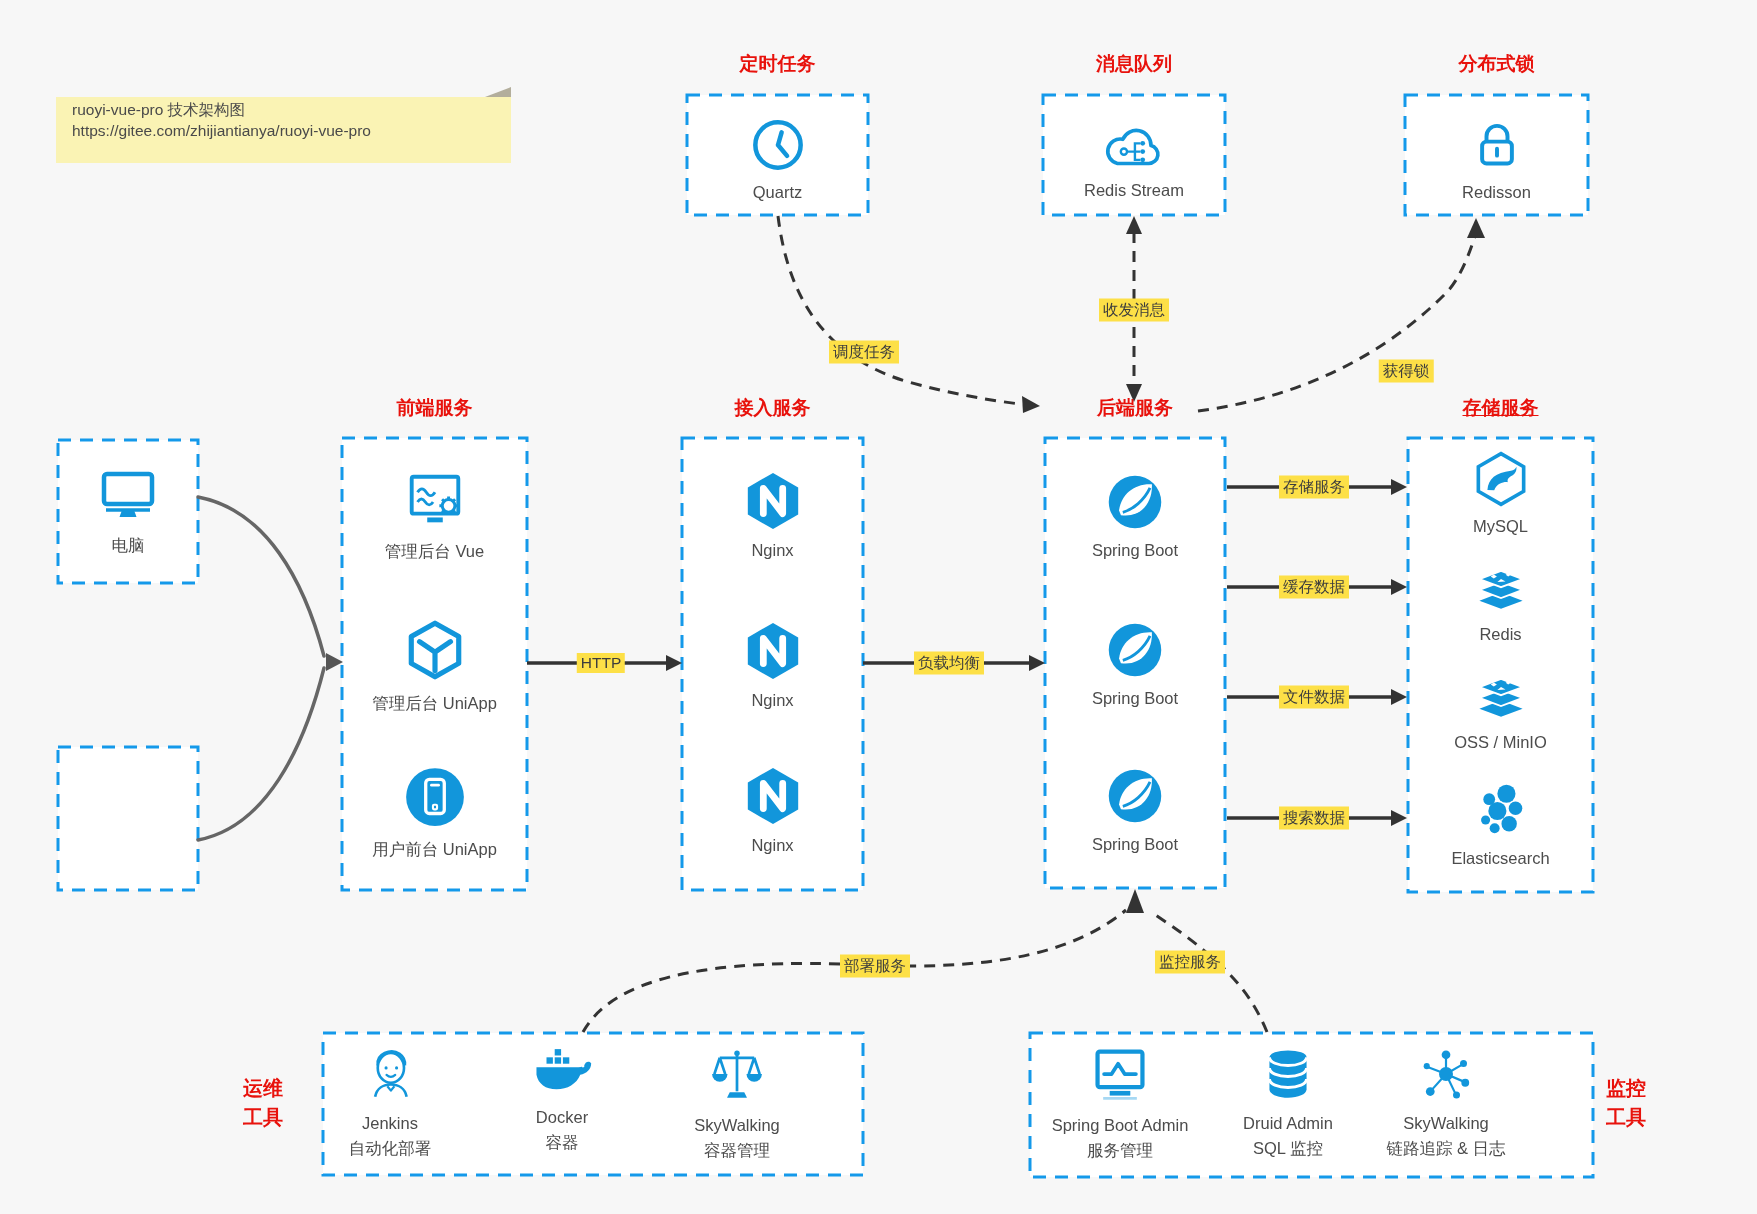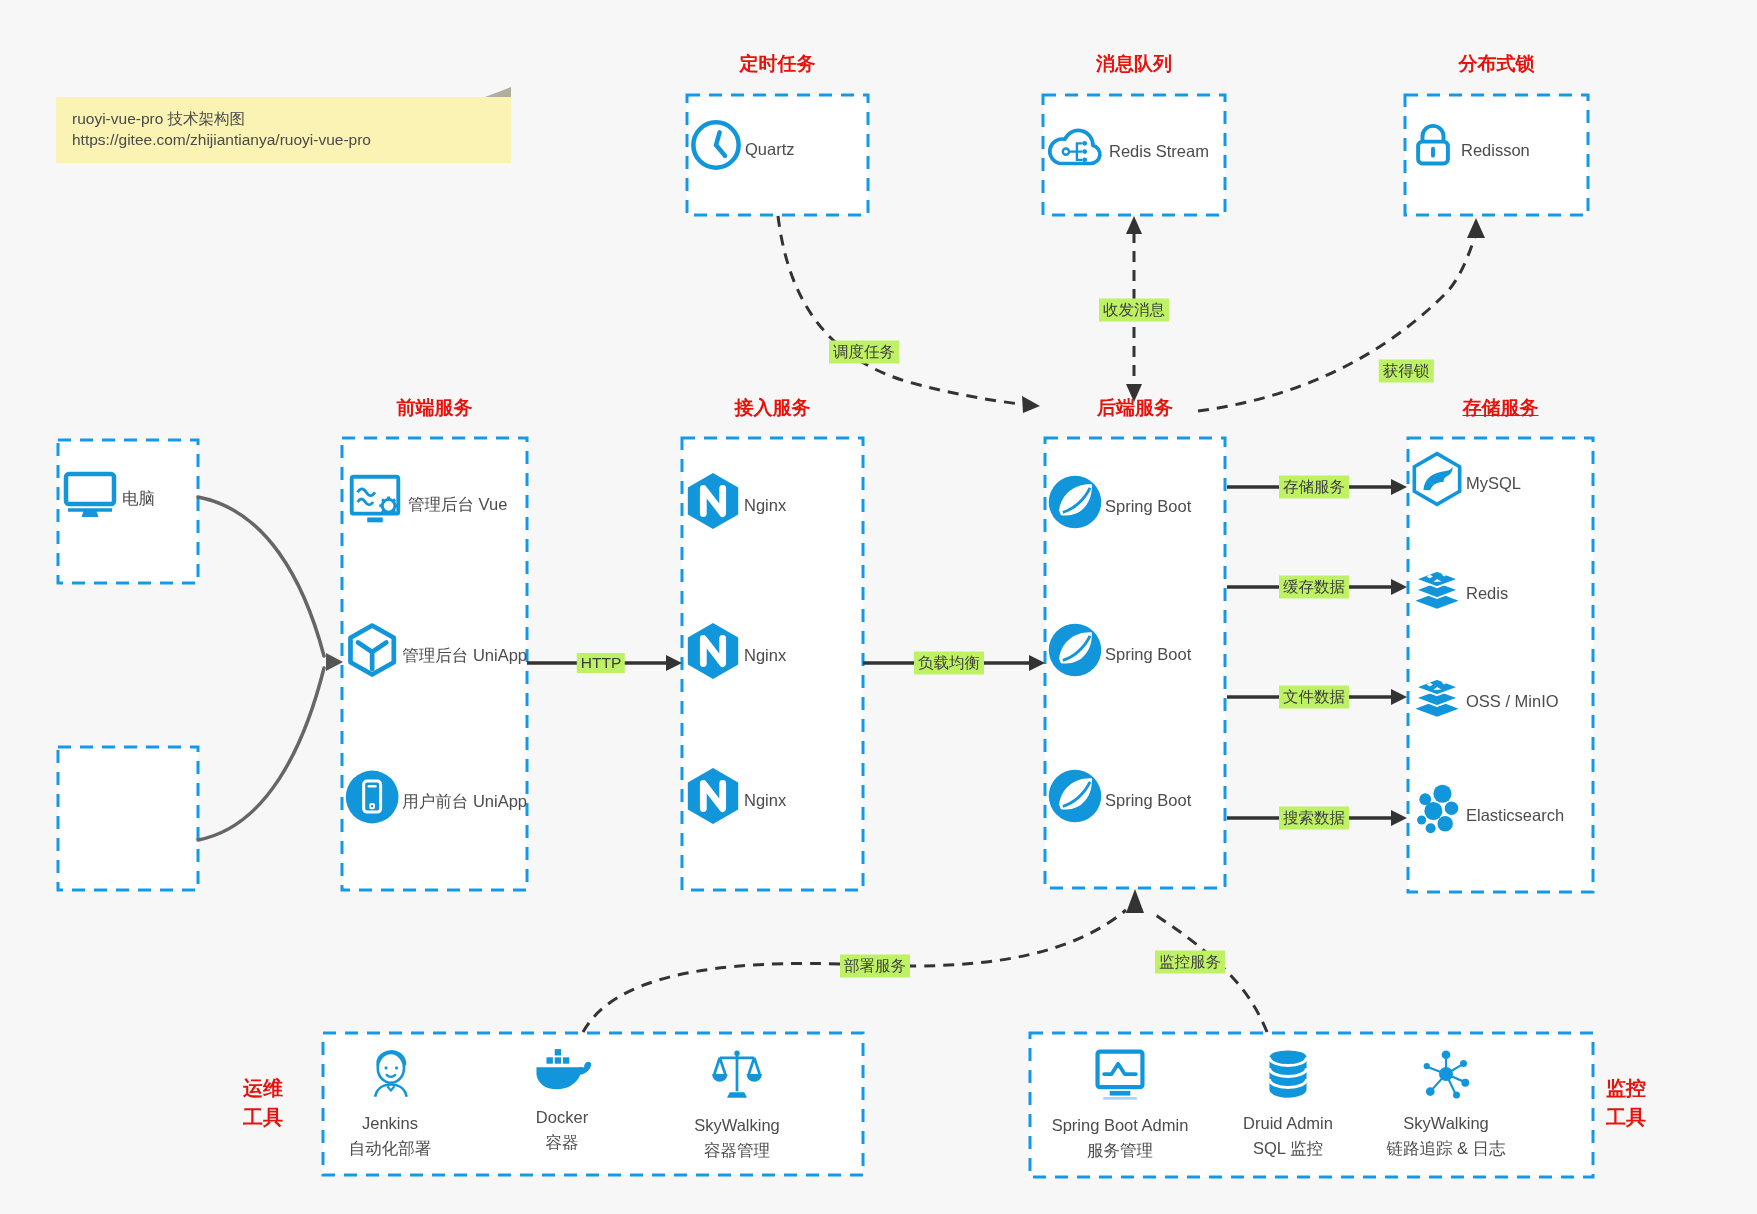--- a/index.html
+++ b/index.html
@@ -1,29 +1,29 @@
 <!DOCTYPE html>
 <html><head>
 <meta charset="utf-8">
 <style>
   html,body{margin:0;padding:0;background:#f7f7f7;}
   .canvas{position:relative;width:1757px;height:1214px;background:#f7f7f7;overflow:hidden;
           font-family:"Liberation Sans","DejaVu Sans",sans-serif;}
   .layer{position:absolute;left:0;top:0;pointer-events:none;}
   .group-title{position:absolute;font-size:19px;font-weight:bold;color:#e8120c;text-align:center;line-height:24px;white-space:nowrap;}
   .side-title{position:absolute;font-size:20px;font-weight:bold;color:#e8120c;text-align:left;line-height:29px;}
-  .node-item{position:absolute;display:flex;flex-direction:row;align-items:center;}
+  .node-item{position:absolute;display:flex;flex-direction:column;align-items:center;}
   .node-label{font-size:16.5px;color:#4c4c4c;text-align:center;white-space:nowrap;margin-top:9px;}
   .tool-col{position:absolute;display:flex;flex-direction:column;align-items:center;}
   .tool-name{font-size:16.5px;color:#4c4c4c;line-height:25px;margin-top:9px;white-space:nowrap;}
   .tool-desc{font-size:16.5px;color:#4c4c4c;line-height:25px;white-space:nowrap;}
   .edge-label{position:absolute;transform:translate(-50%,-50%);font-size:15.5px;color:#3d3d3d;
-              background:#bef264;padding:1px 4px;white-space:nowrap;text-align:right;}
+              background:#fde047;padding:1px 4px;white-space:nowrap;text-align:right;}
   .note{position:absolute;left:56px;top:97px;width:455px;height:66px;background:#faf3b4;
-        color:#4a4a4a;font-size:15.5px;line-height:21px;padding:11px 0 0 16px;box-sizing:border-box;}
+        color:#4a4a4a;font-size:15.5px;line-height:21px;padding:2px 0 0 16px;box-sizing:border-box;}
   .note-fold{position:absolute;right:0;top:-10px;width:0;height:0;
              border-left:26px solid transparent;border-bottom:10px solid #b3ae9c;}
   .icon{display:block;}
 </style>
 </head>
 <body>
 
 <div class="canvas">
 
   <svg class="layer" width="1757" height="1214" viewBox="0 0 1757 1214">

